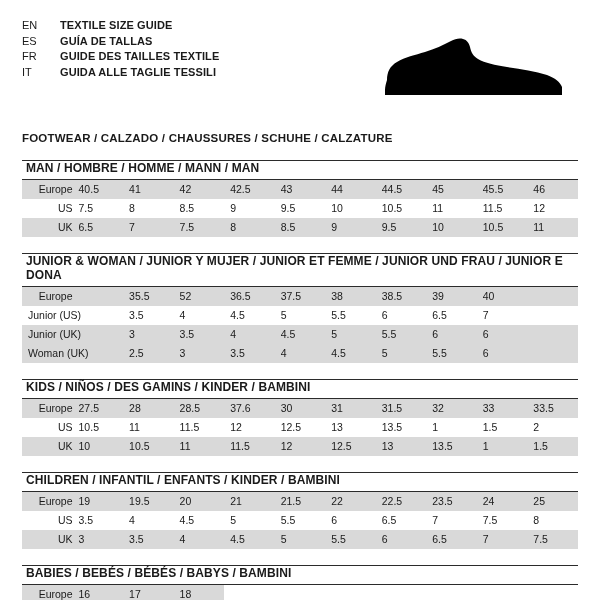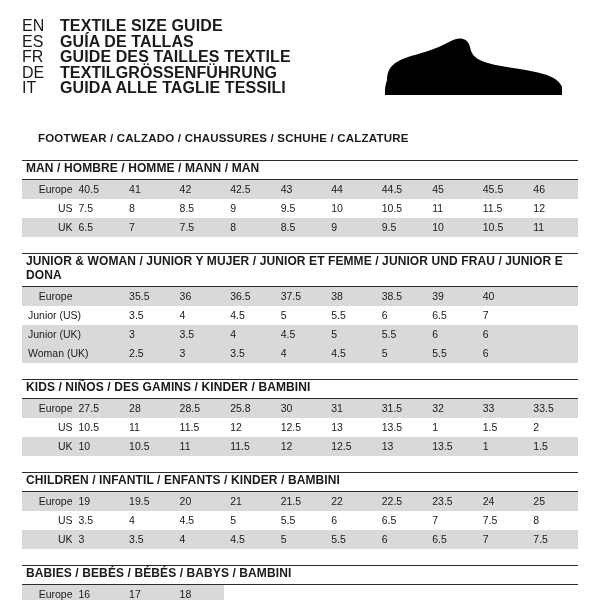--- a/index.html
+++ b/index.html
@@ -24,21 +24,21 @@
 
   
   .header {
     position: relative;
     height: 100px;
   }
   .lang-table {
     border-collapse: collapse;
   }
   .lang-row td {
-    font-size: 16px;
+    font-size: 11px;
     line-height: 15.5px;
     padding: 0;
     vertical-align: top;
     white-space: nowrap;
   }
   .lang-code {
     width: 38px;
     color: #1a1a1a;
   }
   .lang-title {
@@ -51,21 +51,20 @@
     top: 18px;
     width: 185px;
     height: 62px;
   }
 
   .section-title {
     font-size: 11.5px;
     font-weight: bold;
     letter-spacing: 0.2px;
     margin-top: 14px;
-    margin-left: 16px;
   }
 
   
   .group {
     margin-top: 16px;
   }
   .group-title {
     font-size: 12px;
     font-weight: bold;
     padding: 0 0 4px 4px;
@@ -115,24 +114,20 @@
           <td class="lang-code">EN</td>
           <td class="lang-title">TEXTILE SIZE GUIDE</td>
         </tr>
         <tr class="lang-row">
           <td class="lang-code">ES</td>
           <td class="lang-title">GUÍA DE TALLAS</td>
         </tr>
         <tr class="lang-row">
           <td class="lang-code">FR</td>
           <td class="lang-title">GUIDE DES TAILLES TEXTILE</td>
-        </tr>
-        <tr class="lang-row">
-          <td class="lang-code">DE</td>
-          <td class="lang-title">TEXTILGRÖSSENFÜHRUNG</td>
         </tr>
         <tr class="lang-row">
           <td class="lang-code">IT</td>
           <td class="lang-title">GUIDA ALLE TAGLIE TESSILI</td>
         </tr>
       </tbody>
     </table>
 
     <svg class="shoe-art" viewBox="0 0 185 62">
       <path fill="#000000" d="M8,44 C8,36 11,30 18,26 C26,21 36,19 46,16 C56,13 64,9 72,5 C76,3 80,2 84,3 C88,4 90,7 91,11 C92,16 94,20 99,23 C106,27 116,29 128,31 C142,33 156,35 168,39 C176,42 181,46 183,51 L183,54 L6,54 C6,51 7,47 8,44 Z"></path>
@@ -194,21 +189,21 @@
   <div class="group">
     <div class="rule"></div>
     <div class="group-title">JUNIOR &amp; WOMAN / JUNIOR Y MUJER / JUNIOR ET FEMME / JUNIOR UND FRAU / JUNIOR E DONA</div>
     <div class="rule"></div>
     <table class="size">
       <tbody>
         <tr class="shaded">
           <td class="label">Europe</td>
           <td class="val"></td>
           <td class="val">35.5</td>
-          <td class="val">36</td>
+          <td class="val">52</td>
           <td class="val">36.5</td>
           <td class="val">37.5</td>
           <td class="val">38</td>
           <td class="val">38.5</td>
           <td class="val">39</td>
           <td class="val">40</td>
           <td class="val"></td>
         </tr>
         <tr>
           <td class="label">Junior (US)</td>
@@ -257,21 +252,21 @@
     <div class="rule"></div>
     <div class="group-title">KIDS / NIÑOS / DES GAMINS / KINDER / BAMBINI</div>
     <div class="rule"></div>
     <table class="size">
       <tbody>
         <tr class="shaded">
           <td class="label">Europe</td>
           <td class="val">27.5</td>
           <td class="val">28</td>
           <td class="val">28.5</td>
-          <td class="val">25.8</td>
+          <td class="val">37.6</td>
           <td class="val">30</td>
           <td class="val">31</td>
           <td class="val">31.5</td>
           <td class="val">32</td>
           <td class="val">33</td>
           <td class="val">33.5</td>
         </tr>
         <tr>
           <td class="label">US</td>
           <td class="val">10.5</td>

